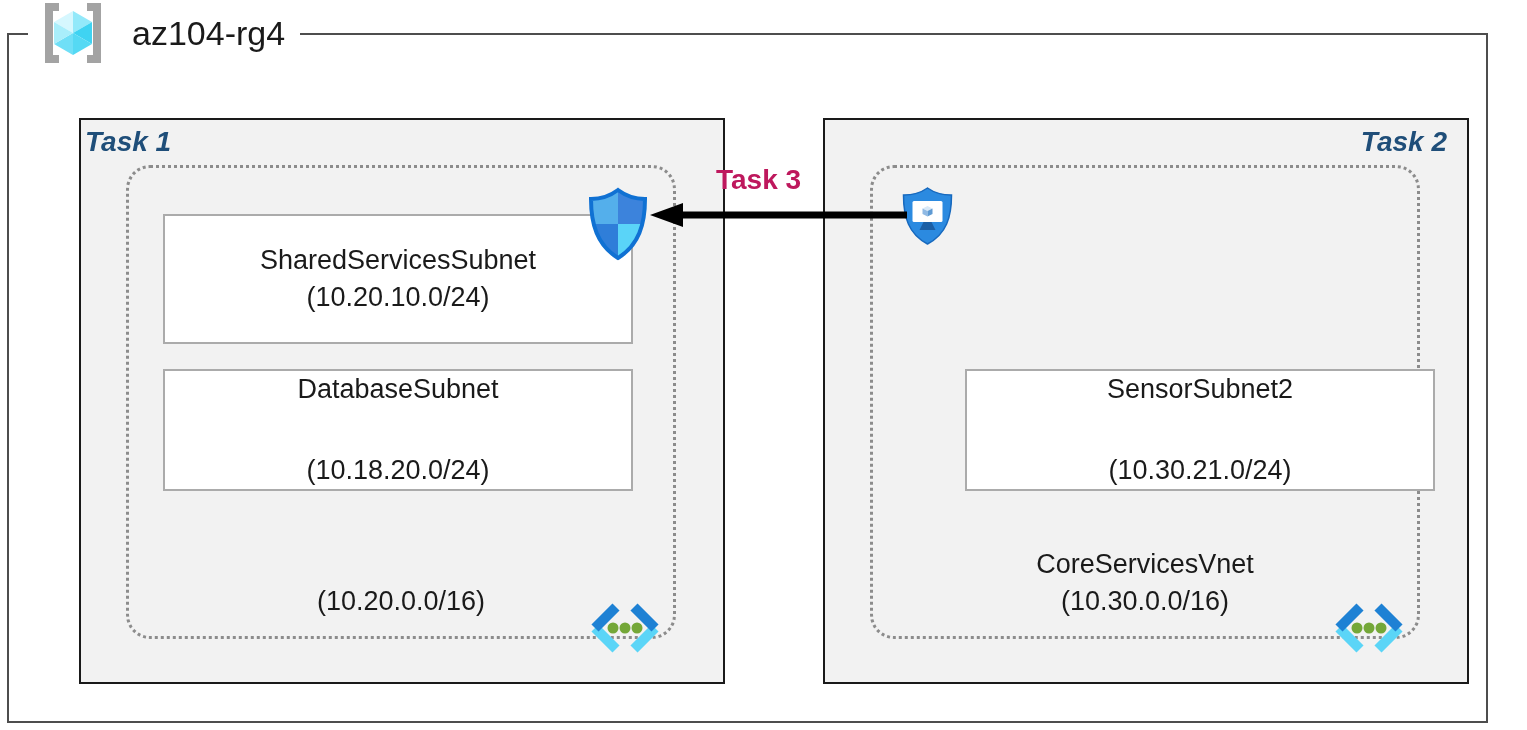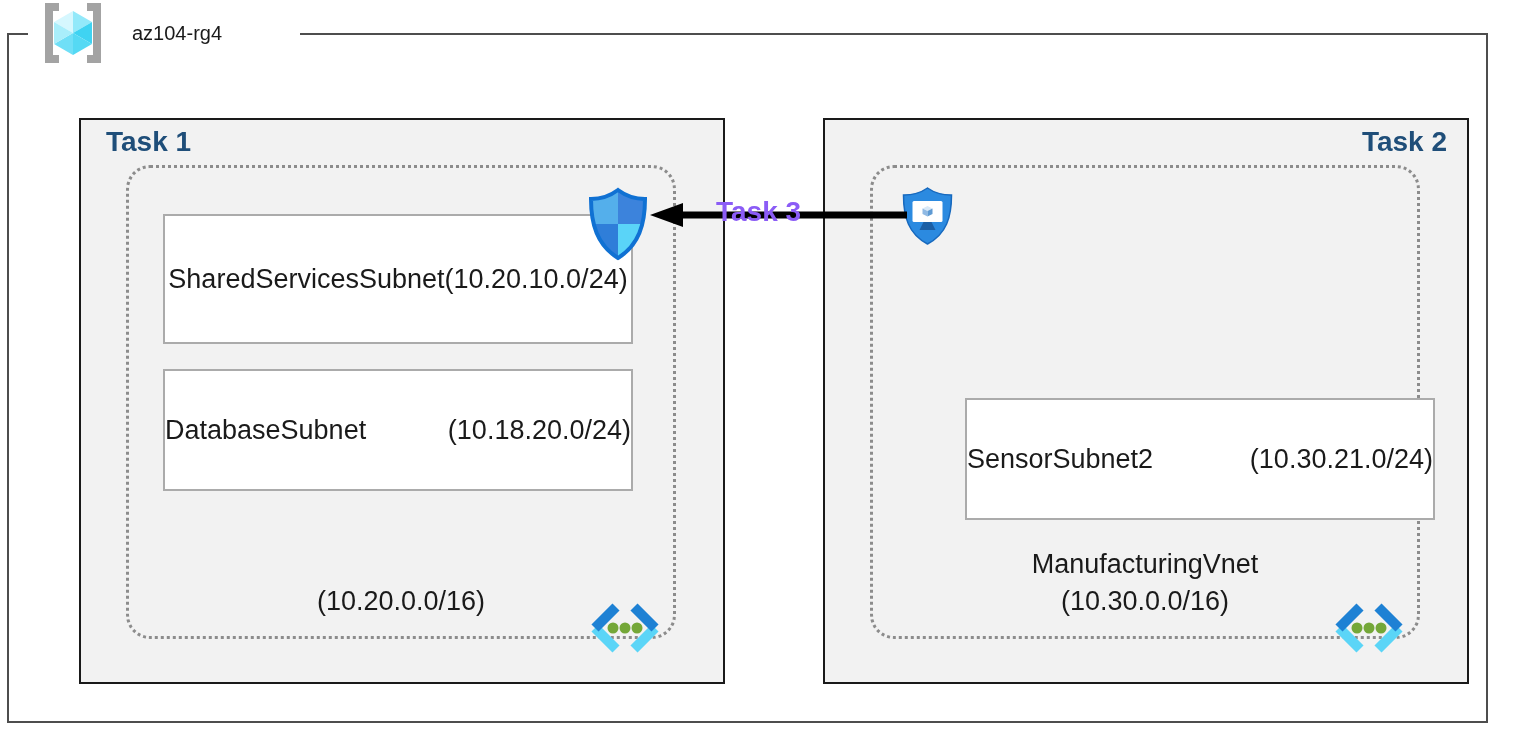--- a/index.html
+++ b/index.html
@@ -5,54 +5,54 @@
   html,body{margin:0;padding:0;background:#fff;}
   .canvas{
     position:relative;width:1527px;height:730px;background:#ffffff;
     font-family:"Liberation Sans", sans-serif;color:#1a1a1a;overflow:hidden;
   }
   
   .rg-border{position:absolute;left:7px;top:33px;width:1481px;height:690px;
     border:2px solid #4d4d4d;box-sizing:border-box;}
   .rg-gap-mask{position:absolute;left:28px;top:29px;width:272px;height:10px;background:#fff;}
   .rg-icon{position:absolute;left:38px;top:2px;width:70px;height:62px;}
-  .rg-title{position:absolute;left:132px;top:16px;font-size:20px;line-height:34px;color:#1a1a1a;}
+  .rg-title{position:absolute;left:132px;top:16px;font-size:34px;line-height:34px;color:#1a1a1a;}
 
   
   .task-box{position:absolute;top:118px;width:646px;height:566px;background:#f2f2f2;
     border:2px solid #1a1a1a;box-sizing:border-box;}
   .task-box.left{left:79px;}
   .task-box.right{left:823px;}
   .task-label{position:absolute;top:6px;font-size:28px;font-weight:bold;color:#1F4E79;}
-  .task-label.tl{left:25px;}
-  .task-label.tr{right:20px;}
+  .task-label.tl{left:4px;font-style:italic;}
+  .task-label.tr{right:20px;font-style:italic;}
 
   
   .vnet{position:absolute;left:45px;top:45px;width:550px;height:474px;
     border:3px dotted #8c8c8c;border-radius:24px;box-sizing:border-box;}
 
   
   .subnet{position:absolute;left:34px;width:470px;background:#fff;border:2px solid #ababab;
-    box-sizing:border-box;display:flex;flex-direction:row;align-items:center;justify-content:center;
+    box-sizing:border-box;display:flex;flex-direction:column;align-items:center;justify-content:center;
     font-size:27px;line-height:37px;text-align:center;}
   .subnet.s1{top:46px;height:130px;}
   .subnet.s2{top:201px;height:122px;justify-content:space-between;}
 
   .vnet-label{position:absolute;left:0;right:0;top:378px;text-align:center;
     font-size:27px;line-height:37px;}
 
   .vnet-icon{position:absolute;right:8px;bottom:-21px;width:80px;height:58px;}
 
   
   .nsg-icon{position:absolute;left:586px;top:186px;width:64px;height:76px;}
   .asg-icon{position:absolute;left:899px;top:185px;width:57px;height:62px;}
 
   
   .arrow{position:absolute;left:645px;top:201px;width:270px;height:28px;}
-  .task3-label{position:absolute;left:716px;top:164px;font-size:28px;font-weight:bold;color:#8b5cf6;margin-top:32px;}
+  .task3-label{position:absolute;left:716px;top:164px;font-size:28px;font-weight:bold;color:#be185d;}
 </style>
 </head>
 <body>
 
 <div class="canvas">
 
   <div class="rg-border"></div>
   <div class="rg-gap-mask"></div>
 
   <svg class="rg-icon" viewBox="0 0 70 62" aria-hidden="true">
@@ -95,27 +95,27 @@
         <circle cx="40" cy="29" r="5.5" fill="#74A738"></circle>
         <circle cx="52" cy="29" r="5.5" fill="#74A738"></circle>
       </svg>
     </div>
   </div>
 
   <div class="task-box right">
     <div class="task-label tr">Task 2</div>
 
     <div class="vnet">
-      <div class="subnet s2" style="left:92px;margin-top:29px;">
+      <div class="subnet s2" style="left:92px;">
         <span>SensorSubnet2</span>
         <span>(10.30.21.0/24)</span>
       </div>
 
       <div class="vnet-label">
-        <span>ManufacturingVnet</span><br>
+        <span>CoreServicesVnet</span><br>
         <span>(10.30.0.0/16)</span>
       </div>
 
       <svg class="vnet-icon" viewBox="0 0 80 58" aria-hidden="true">
         <line x1="10" y1="29" x2="31" y2="50" stroke="#5BD5F7" stroke-width="10"></line>
         <line x1="31" y1="8" x2="10" y2="29" stroke="#1E81D4" stroke-width="10"></line>
         <line x1="70" y1="29" x2="49" y2="50" stroke="#5BD5F7" stroke-width="10"></line>
         <line x1="49" y1="8" x2="70" y2="29" stroke="#1E81D4" stroke-width="10"></line>
         <circle cx="28" cy="29" r="5.5" fill="#74A738"></circle>
         <circle cx="40" cy="29" r="5.5" fill="#74A738"></circle>

